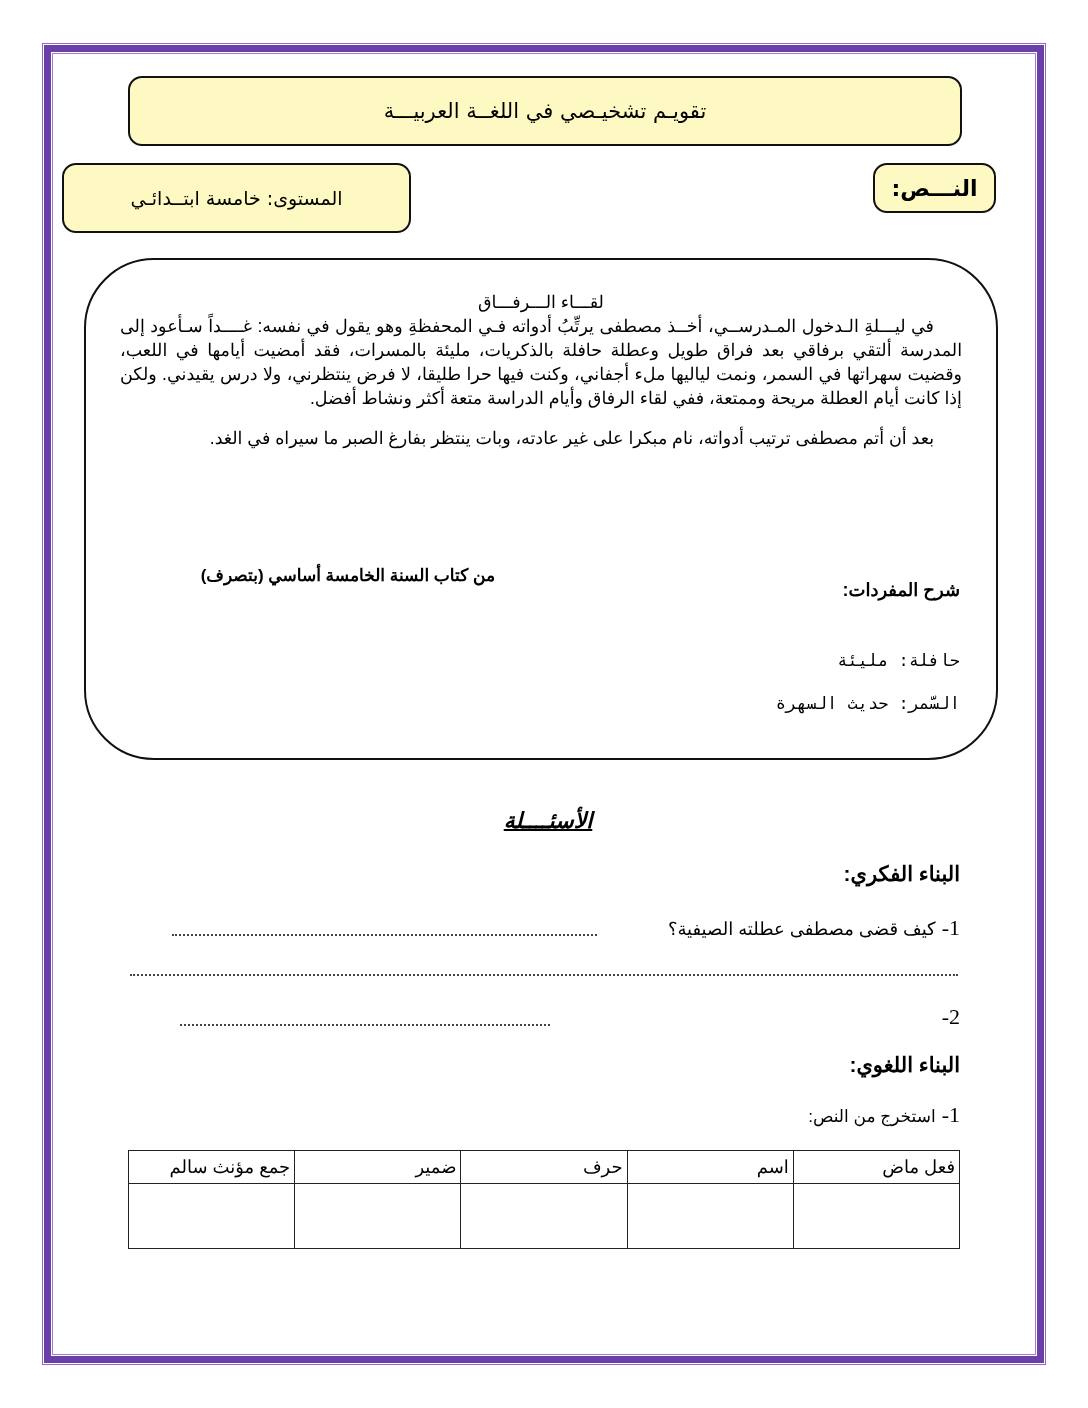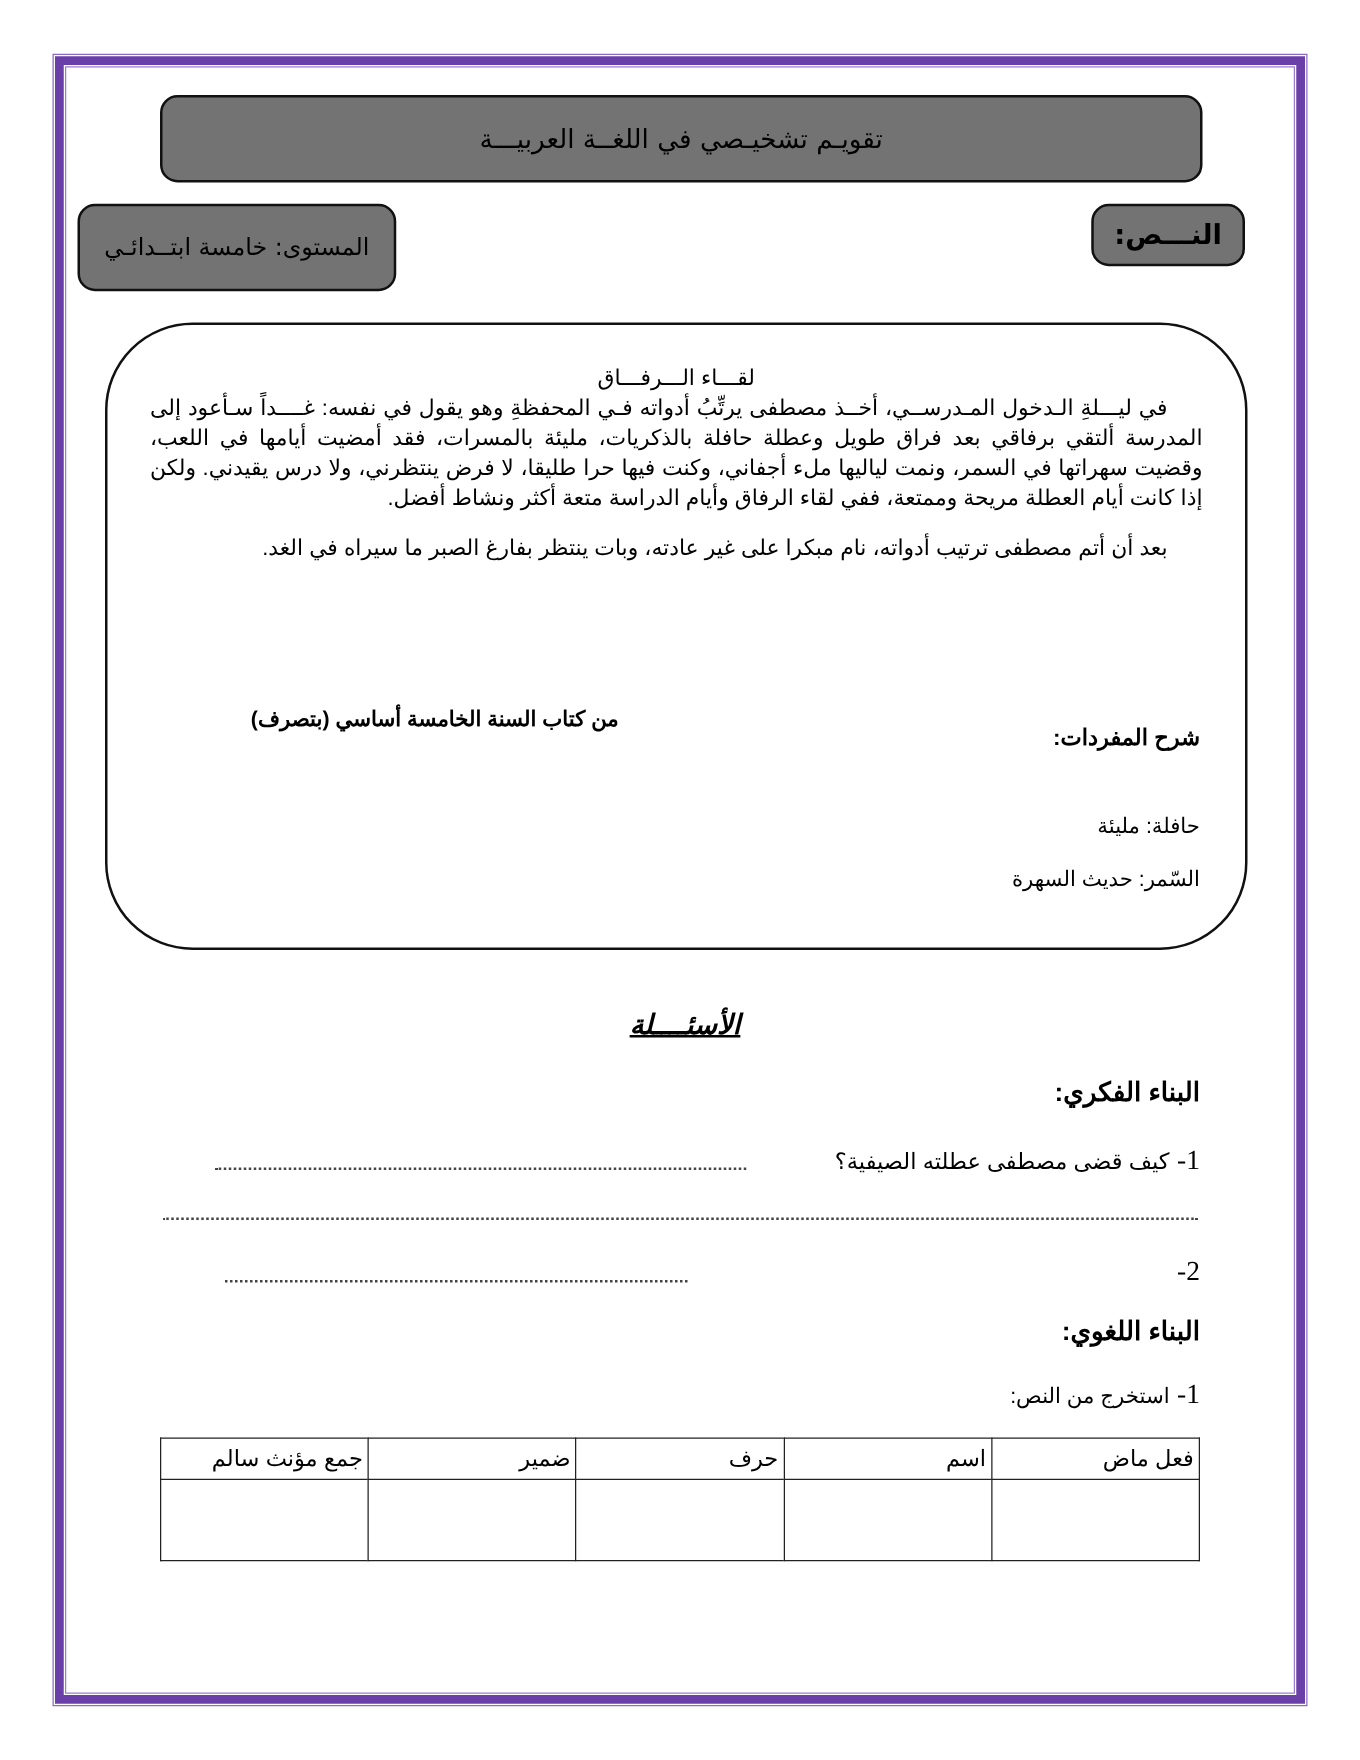--- a/index.html
+++ b/index.html
@@ -3,38 +3,38 @@
   <meta charset="utf-8">
   <style>
     * { box-sizing: border-box; margin: 0; padding: 0; }
     html, body { width: 1088px; height: 1408px; background: #ffffff; overflow: hidden; }
     body { position: relative; font-family: "DejaVu Sans", "Liberation Sans", sans-serif; color: #000; }
 
     .frame-outer { position: absolute; left: 42px; top: 43px; width: 1004px; height: 1322px; border: 1px solid #8e6bc0; }
     .frame-thick { position: absolute; left: 44px; top: 45px; width: 1000px; height: 1318px; border: 7px solid #6a3fa8; }
     .frame-inner { position: absolute; left: 52px; top: 53px; width: 984px; height: 1302px; border: 1px solid #9c7dcc; }
 
-    .box { position: absolute; border: 2px solid #111; border-radius: 14px; background: #737373; }
+    .box { position: absolute; border: 2px solid #111; border-radius: 14px; background: #fef9c3; }
     .title-box { left: 128px; top: 76px; width: 834px; height: 70px; display: flex; align-items: center; justify-content: center; }
     .title-box span { font-family: "DejaVu Sans", sans-serif; font-size: 21px; direction: rtl; }
 
-    .level-box { left: 62px; top: 163px; width: 255px; height: 70px; display: flex; align-items: center; justify-content: center; }
+    .level-box { left: 62px; top: 163px; width: 349px; height: 70px; display: flex; align-items: center; justify-content: center; }
     .level-box span { font-size: 19px; direction: rtl; }
 
     .text-label-box { left: 873px; top: 163px; width: 123px; height: 50px; display: flex; align-items: center; justify-content: center; }
     .text-label-box span { font-size: 22px; font-weight: bold; direction: rtl; }
 
     .passage-box { position: absolute; left: 84px; top: 258px; width: 914px; height: 502px; border: 2px solid #111; border-radius: 70px; }
     .passage { position: absolute; left: 120px; top: 290px; width: 842px; direction: rtl; font-family: "Liberation Sans", sans-serif; font-size: 17.5px; line-height: 24px; text-align: justify; }
     .passage .ptitle { text-align: center; margin-bottom: 0; letter-spacing: 1px; }
     .passage p { text-indent: 28px; text-align-last: right; }
     .passage p.p2 { margin-top: 16px; }
     .source { position: absolute; top: 565px; left: 150px; width: 345px; direction: rtl; text-align: right; font-weight: bold; font-size: 17px; font-family: "Liberation Sans", sans-serif; }
     .vocab-title { position: absolute; top: 579px; right: 128px; direction: rtl; font-weight: bold; font-size: 18px; font-family: "Liberation Sans", sans-serif; }
-    .vocab-item { position: absolute; right: 128px; direction: rtl; font-size: 17px; font-family: Liberation Sans, sans-serif; }
+    .vocab-item { position: absolute; right: 128px; direction: rtl; font-size: 17px; font-family: Liberation Mono, monospace; }
     .vocab-1 { top: 650px; }
     .vocab-2 { top: 693px; }
 
     .questions-title { position: absolute; top: 808px; left: 0; width: 1088px; text-align: center; }
     .questions-title span { display: inline-block; font-size: 22px; font-weight: bold; font-style: italic; text-decoration: underline; text-decoration-thickness: 2px; direction: rtl; margin-left: 8px; text-align: center; }
 
     .section-title { position: absolute; right: 128px; direction: rtl; font-weight: bold; font-size: 21px; font-family: "Liberation Sans", sans-serif; }
     .sec-1 { top: 862px; }
     .sec-2 { top: 1053px; }
 

